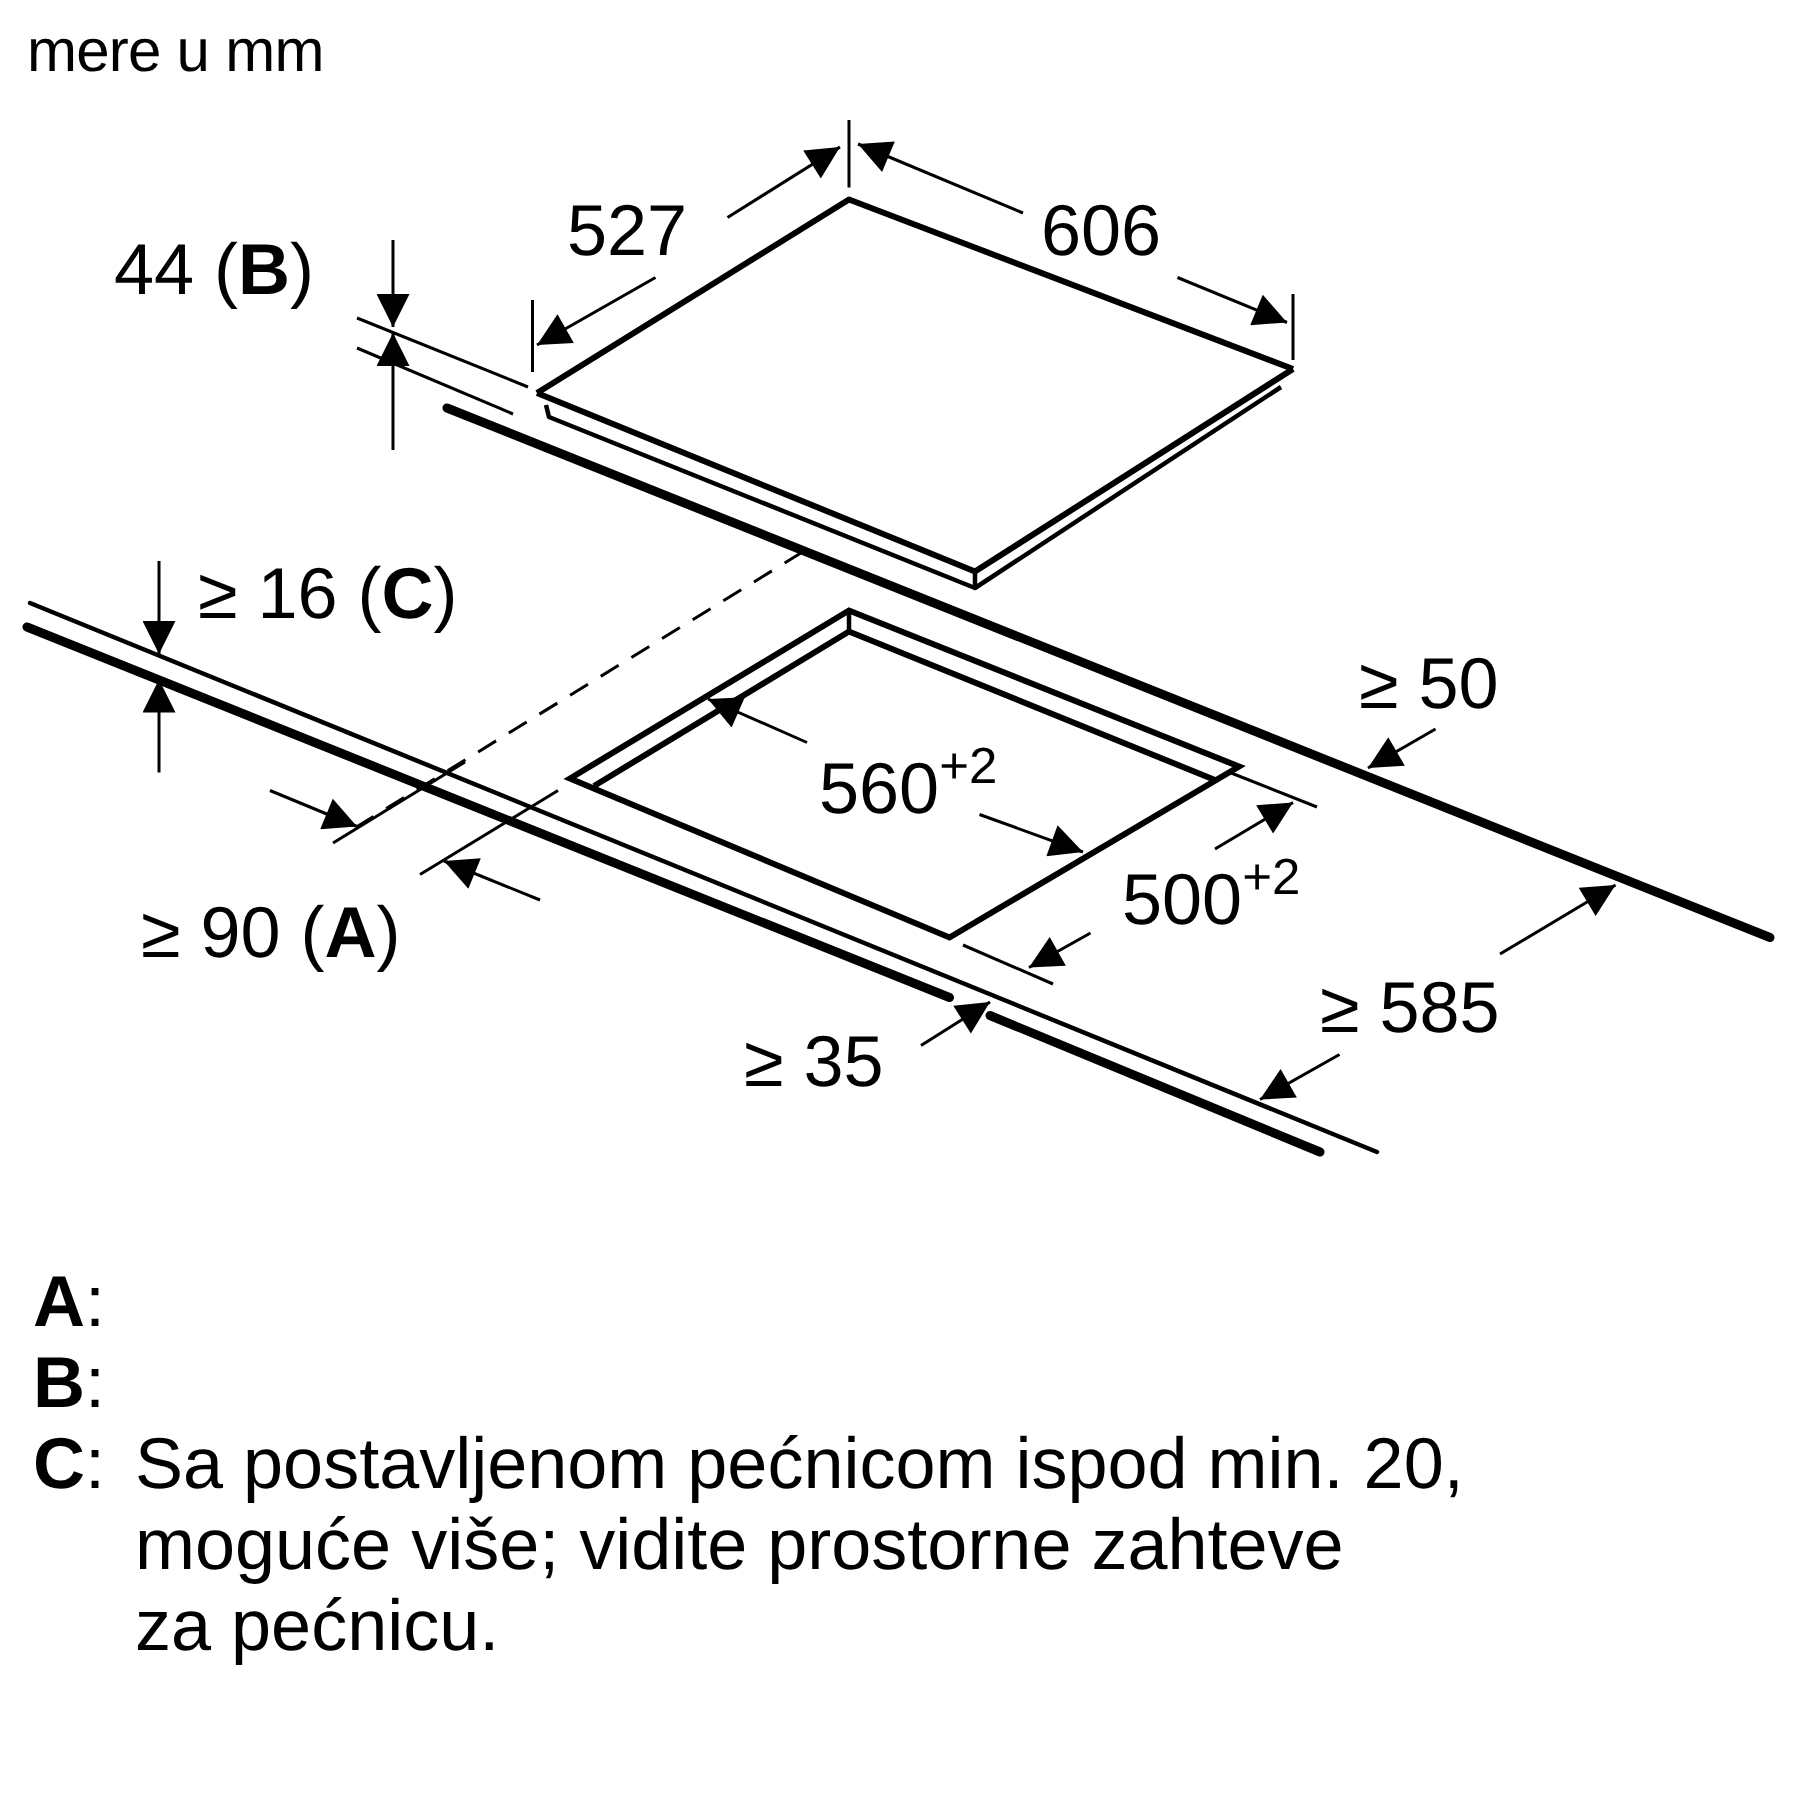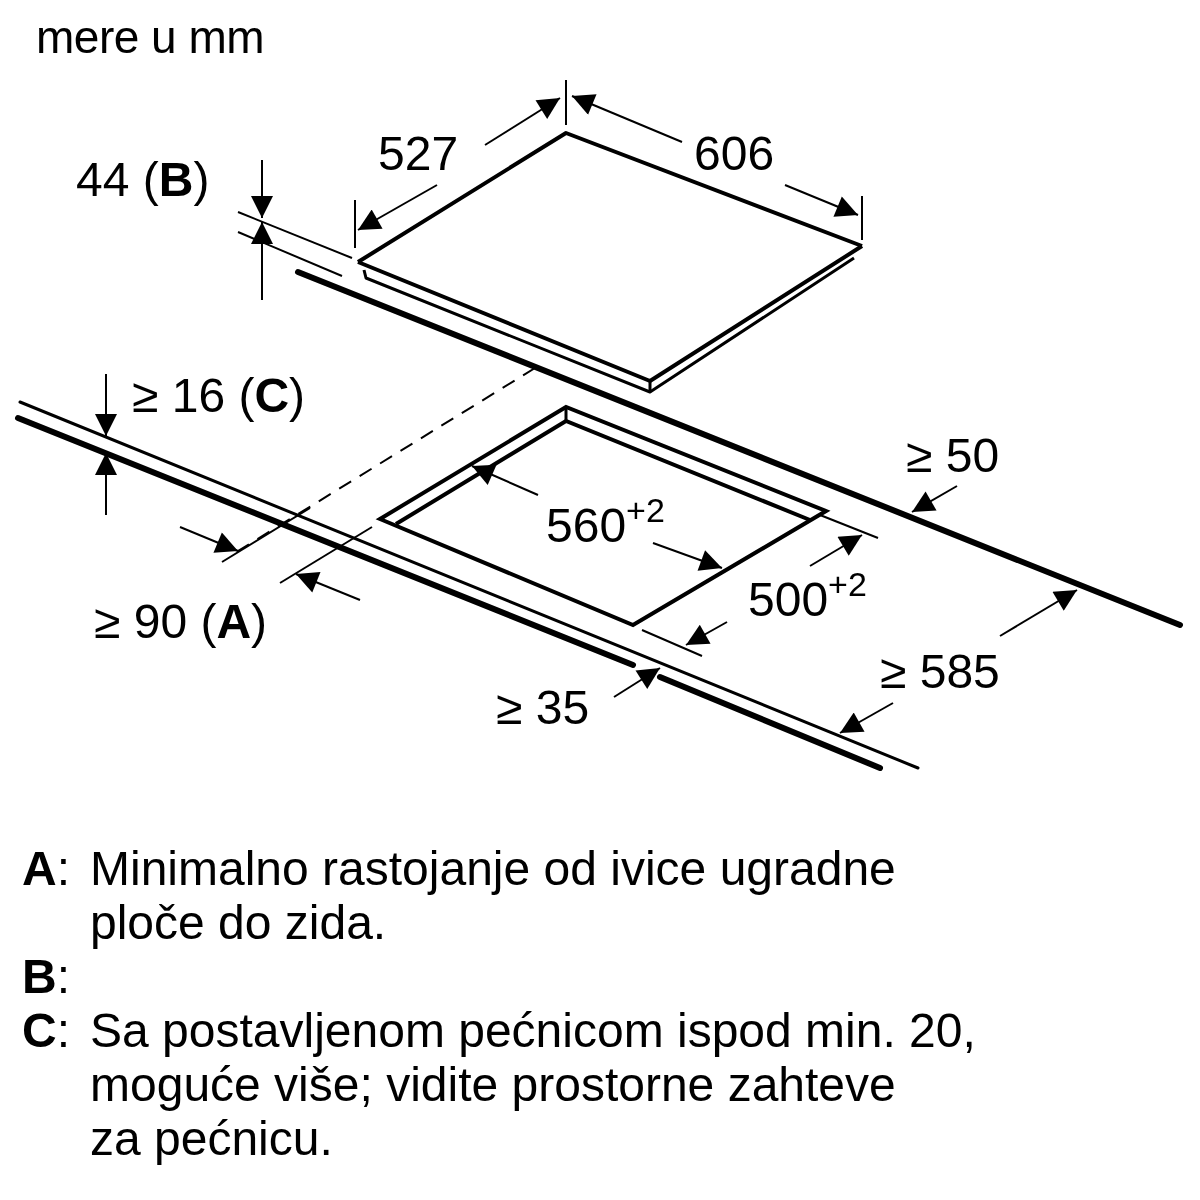--- a/index.html
+++ b/index.html
@@ -1,18 +1,18 @@
 <!DOCTYPE html>
 <html><head>
   <meta charset="utf-8">
   <style>
     html, body { margin: 0; padding: 0; background: #ffffff; }
     body { width: 1200px; height: 1200px; position: relative; overflow: hidden;
            font-family: "Liberation Sans", sans-serif; color: #000; }
-    .title { position: absolute; left: 36px; top: 14px; font-size: 46px; line-height: 1; letter-spacing: -0.5px; }
+    .title { position: absolute; left: 18px; top: 14px; font-size: 40px; line-height: 1; letter-spacing: -0.5px; }
     svg.drawing { position: absolute; left: 0; top: 0; }
     svg text { font-family: "Liberation Sans", sans-serif; fill: #000; }
     .lbl { font-size: 48px; }
     .sup { font-size: 34px; }
     .b { font-weight: bold; }
     .legend { position: absolute; left: 22px; top: 842px; font-size: 48px; line-height: 54px; }
     .legend-row { display: flex; }
     .legend-key { width: 68px; flex: 0 0 68px; }
     .legend-key b { font-weight: bold; }
     .legend-text { white-space: pre-line; }
@@ -120,22 +120,20 @@
 
   <g stroke="#000" stroke-width="2" fill="none">
     <line x1="614" y1="697" x2="660" y2="668" marker-end="url(#arrL)"></line>
   </g>
   <text class="lbl" x="496" y="724">≥ 35</text>
 </svg>
 
 <div class="legend">
   <div class="legend-row">
     <div class="legend-key"><b>A</b>:</div>
-    <div class="legend-text">Minimalno rastojanje od ivice ugradne
-ploče do zida.</div>
   </div>
   <div class="legend-row">
     <div class="legend-key"><b>B</b>:</div>
   </div>
   <div class="legend-row">
     <div class="legend-key"><b>C</b>:</div>
     <div class="legend-text">Sa postavljenom pećnicom ispod min. 20,
 moguće više; vidite prostorne zahteve
 za pećnicu.</div>
   </div>

